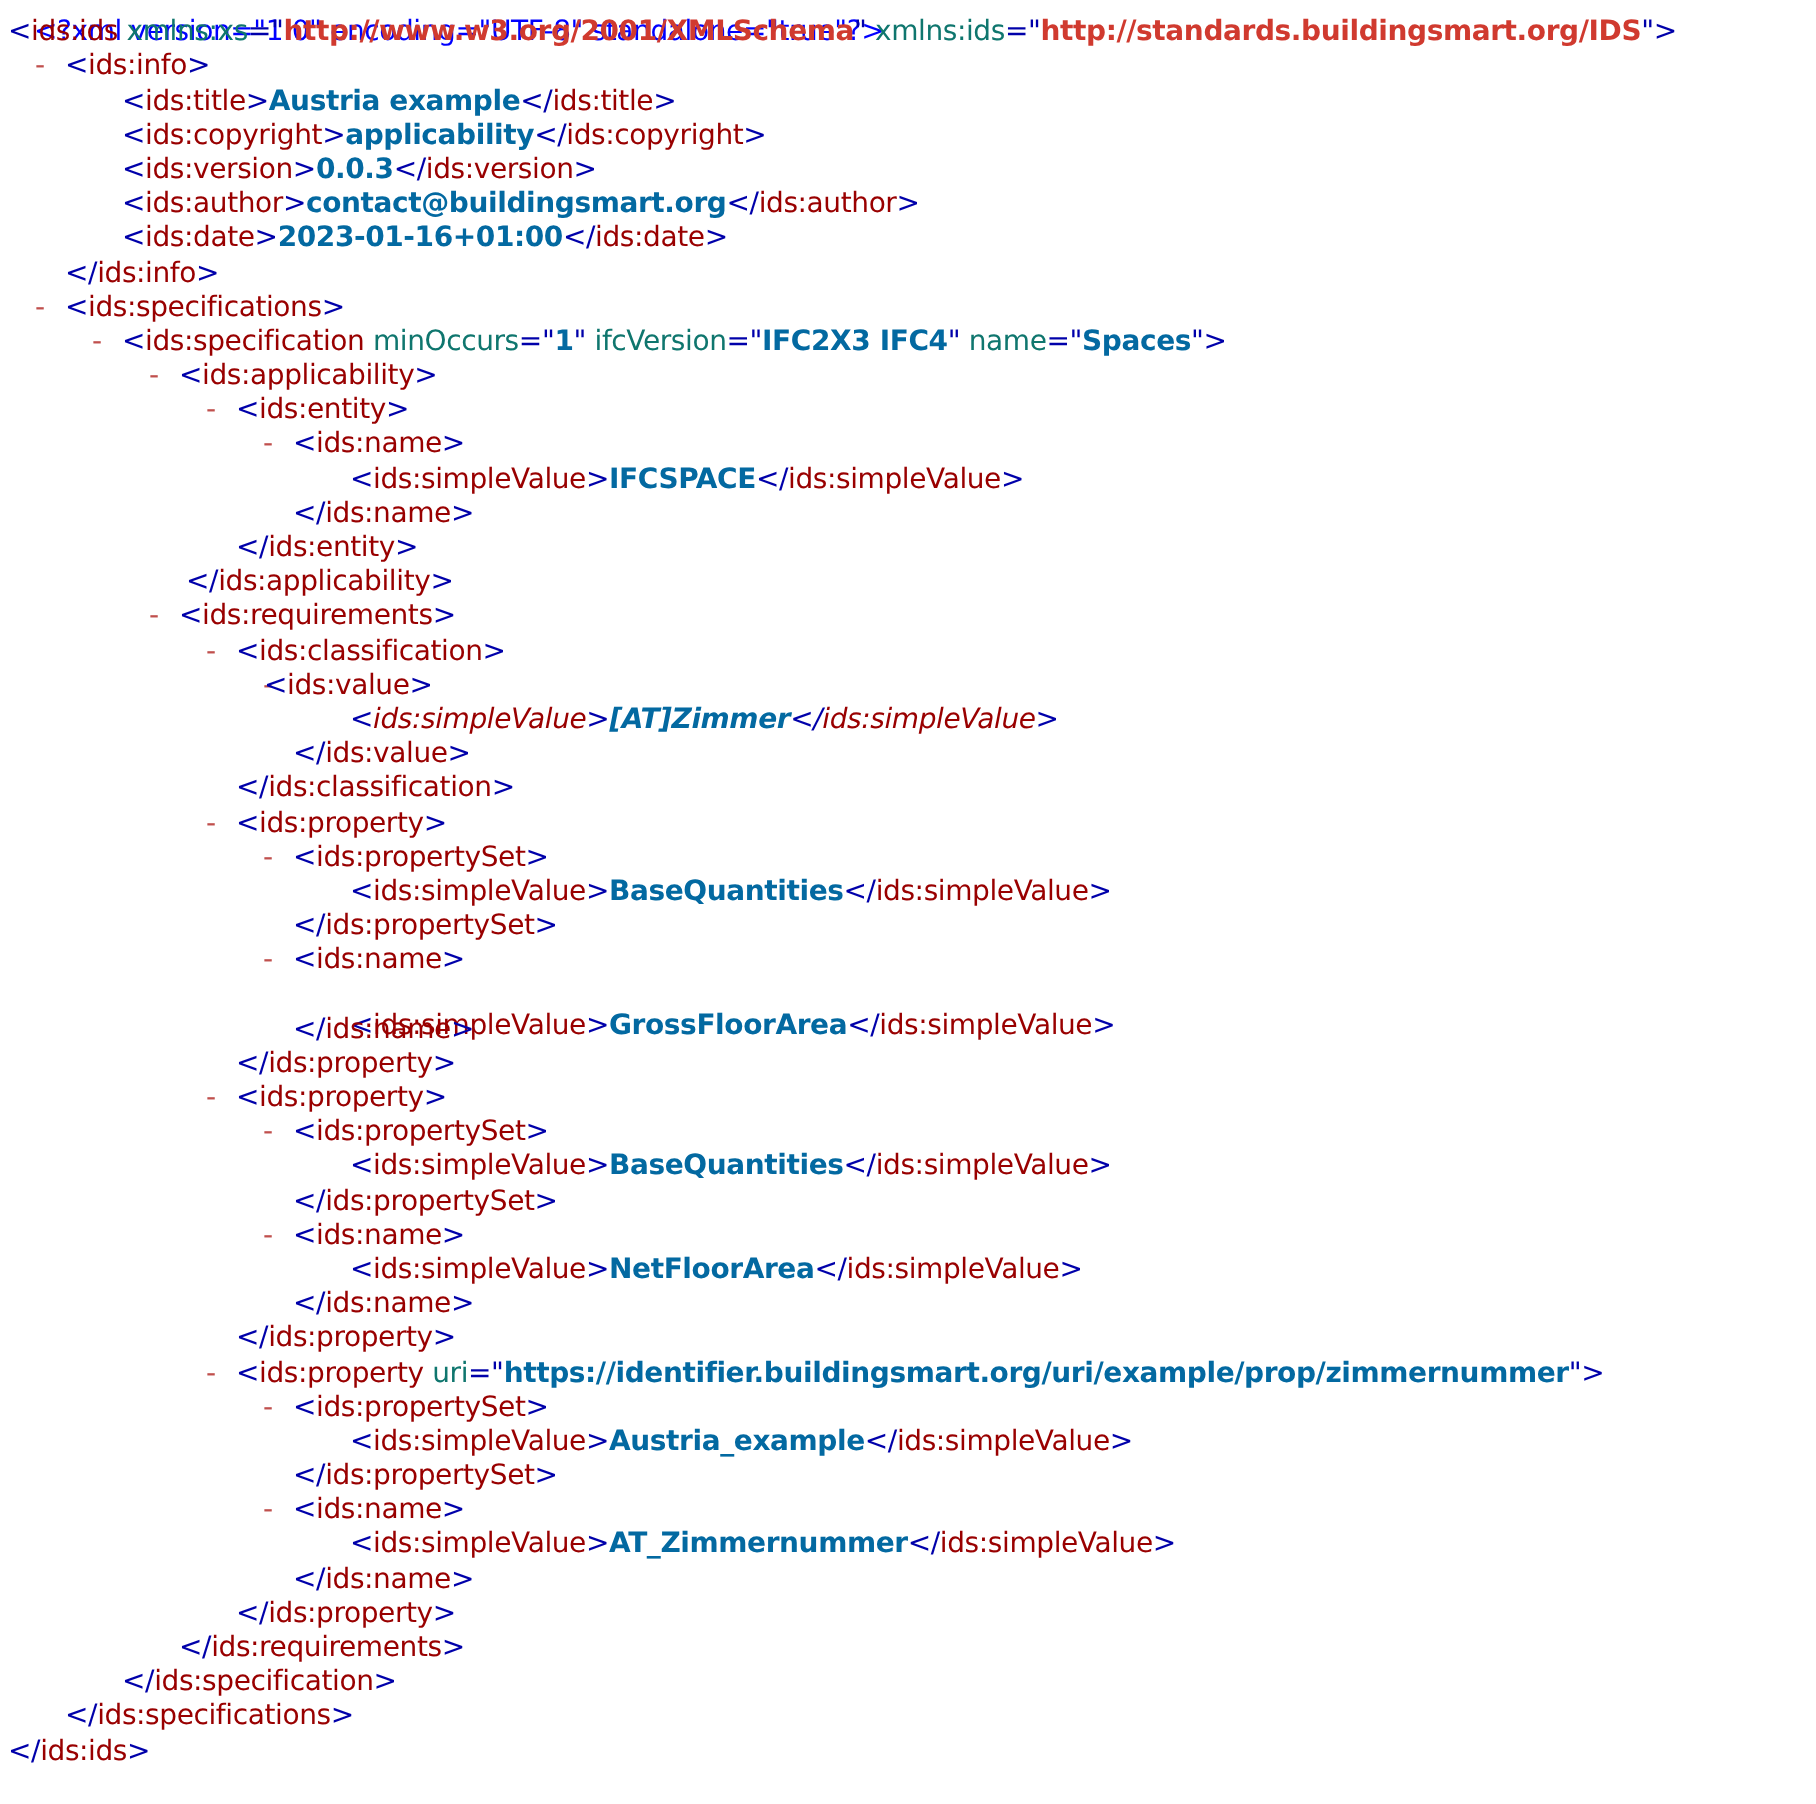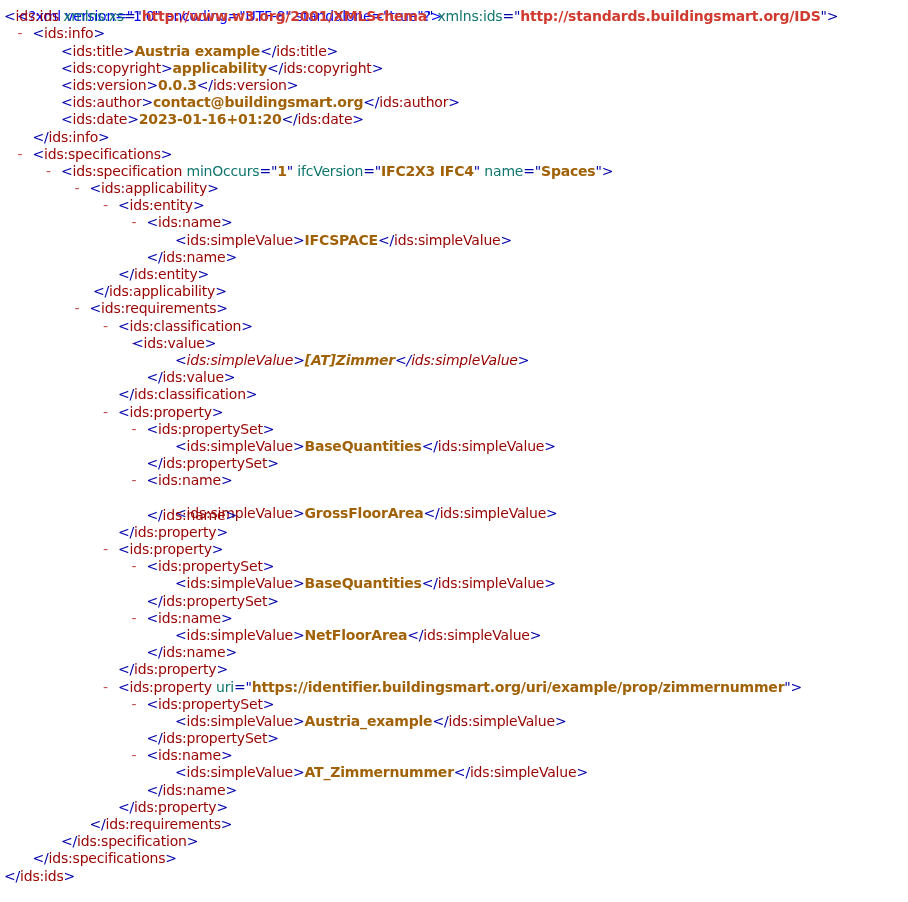--- a/index.html
+++ b/index.html
@@ -5,39 +5,39 @@
   html, body { margin:0; padding:0; background:#ffffff; }
   body { width:908px; height:902px; overflow:hidden; position:relative;
          font-family:"DejaVu Sans", "Liberation Sans", sans-serif; font-size:14px; }
   #viewer { position:absolute; left:0; top:-9px; width:908px; }
   .line { position:relative; height:17.2px; line-height:17.2px; white-space:pre; letter-spacing:-0.2px; }
   .tog { position:absolute; color:#c0504d; cursor:pointer; }
   .b { color:#0000aa; }          
   .t { color:#990000; }          
   .an { color:#0f766e; }         
   .q { color:#0000aa; }
-  .txt { color:#a16207; font-weight:bold; }
+  .txt { color:#0369a1; font-weight:bold; }
   .pi { color:#0000ff; }
   .red-attr { color:#d03a2f; font-weight:bold; }
 </style>
 </head>
 <body>
 
 <div id="viewer">
   <div class="line">
     <span class="pi">&lt;?xml version="1.0" encoding="UTF-8" standalone="true"?&gt;</span>
   </div>
   <div id="tree">
       <div class="line"><span style="position: absolute; left: 4px;"><span class="b">&lt;</span><span class="t">ids:ids</span><span class="an"> xmlns:xs</span><span class="q">="</span><span class="red-attr">http://www.w3.org/2001/XMLSchema</span><span class="q">"</span><span class="an"> xmlns:ids</span><span class="q">="</span><span class="red-attr">http://standards.buildingsmart.org/IDS</span><span class="q">"</span><span class="b">&gt;</span></span></div>
       <div class="line"><span class="tog" style="left: 17.5px;">-</span><span style="position: absolute; left: 32.5px;"><span class="b">&lt;</span><span class="t">ids:info</span><span class="b">&gt;</span></span></div>
       <div class="line"><span style="position: absolute; left: 61px;"><span class="b">&lt;</span><span class="t">ids:title</span><span class="b">&gt;</span><span class="txt">Austria example</span><span class="b">&lt;/</span><span class="t">ids:title</span><span class="b">&gt;</span></span></div>
       <div class="line"><span style="position: absolute; left: 61px;"><span class="b">&lt;</span><span class="t">ids:copyright</span><span class="b">&gt;</span><span class="txt">applicability</span><span class="b">&lt;/</span><span class="t">ids:copyright</span><span class="b">&gt;</span></span></div>
       <div class="line"><span style="position: absolute; left: 61px;"><span class="b">&lt;</span><span class="t">ids:version</span><span class="b">&gt;</span><span class="txt">0.0.3</span><span class="b">&lt;/</span><span class="t">ids:version</span><span class="b">&gt;</span></span></div>
       <div class="line"><span style="position: absolute; left: 61px;"><span class="b">&lt;</span><span class="t">ids:author</span><span class="b">&gt;</span><span class="txt">contact@buildingsmart.org</span><span class="b">&lt;/</span><span class="t">ids:author</span><span class="b">&gt;</span></span></div>
-      <div class="line"><span style="position: absolute; left: 61px;"><span class="b">&lt;</span><span class="t">ids:date</span><span class="b">&gt;</span><span class="txt">2023-01-16+01:20</span><span class="b">&lt;/</span><span class="t">ids:date</span><span class="b">&gt;</span></span></div>
+      <div class="line"><span style="position: absolute; left: 61px;"><span class="b">&lt;</span><span class="t">ids:date</span><span class="b">&gt;</span><span class="txt">2023-01-16+01:00</span><span class="b">&lt;/</span><span class="t">ids:date</span><span class="b">&gt;</span></span></div>
       <div class="line"><span style="position: absolute; left: 32.5px;"><span class="b">&lt;/</span><span class="t">ids:info</span><span class="b">&gt;</span></span></div>
       <div class="line"><span class="tog" style="left: 17.5px;">-</span><span style="position: absolute; left: 32.5px; text-align: center;"><span class="b">&lt;</span><span class="t">ids:specifications</span><span class="b">&gt;</span></span></div>
       <div class="line"><span class="tog" style="left: 46px;">-</span><span style="position: absolute; left: 61px;"><span class="b">&lt;</span><span class="t">ids:specification</span><span class="an"> minOccurs</span><span class="q">="</span><span class="txt">1</span><span class="q">"</span><span class="an"> ifcVersion</span><span class="q">="</span><span class="txt">IFC2X3 IFC4</span><span class="q">"</span><span class="an"> name</span><span class="q">="</span><span class="txt">Spaces</span><span class="q">"</span><span class="b">&gt;</span></span></div>
       <div class="line"><span class="tog" style="left: 74.5px;">-</span><span style="position: absolute; left: 89.5px;"><span class="b">&lt;</span><span class="t">ids:applicability</span><span class="b">&gt;</span></span></div>
       <div class="line"><span class="tog" style="left: 103px;">-</span><span style="position: absolute; left: 118px;"><span class="b">&lt;</span><span class="t">ids:entity</span><span class="b">&gt;</span></span></div>
       <div class="line"><span class="tog" style="left: 131.5px;">-</span><span style="position: absolute; left: 146.5px;"><span class="b">&lt;</span><span class="t">ids:name</span><span class="b">&gt;</span></span></div>
       <div class="line"><span style="position: absolute; left: 175px;"><span class="b">&lt;</span><span class="t">ids:simpleValue</span><span class="b">&gt;</span><span class="txt">IFCSPACE</span><span class="b">&lt;/</span><span class="t">ids:simpleValue</span><span class="b">&gt;</span></span></div>
       <div class="line"><span style="position: absolute; left: 146.5px;"><span class="b">&lt;/</span><span class="t">ids:name</span><span class="b">&gt;</span></span></div>
       <div class="line"><span style="position: absolute; left: 118px;"><span class="b">&lt;/</span><span class="t">ids:entity</span><span class="b">&gt;</span></span></div>
       <div class="line"><span style="position: absolute; left: 93px;"><span class="b">&lt;/</span><span class="t">ids:applicability</span><span class="b">&gt;</span></span></div>

